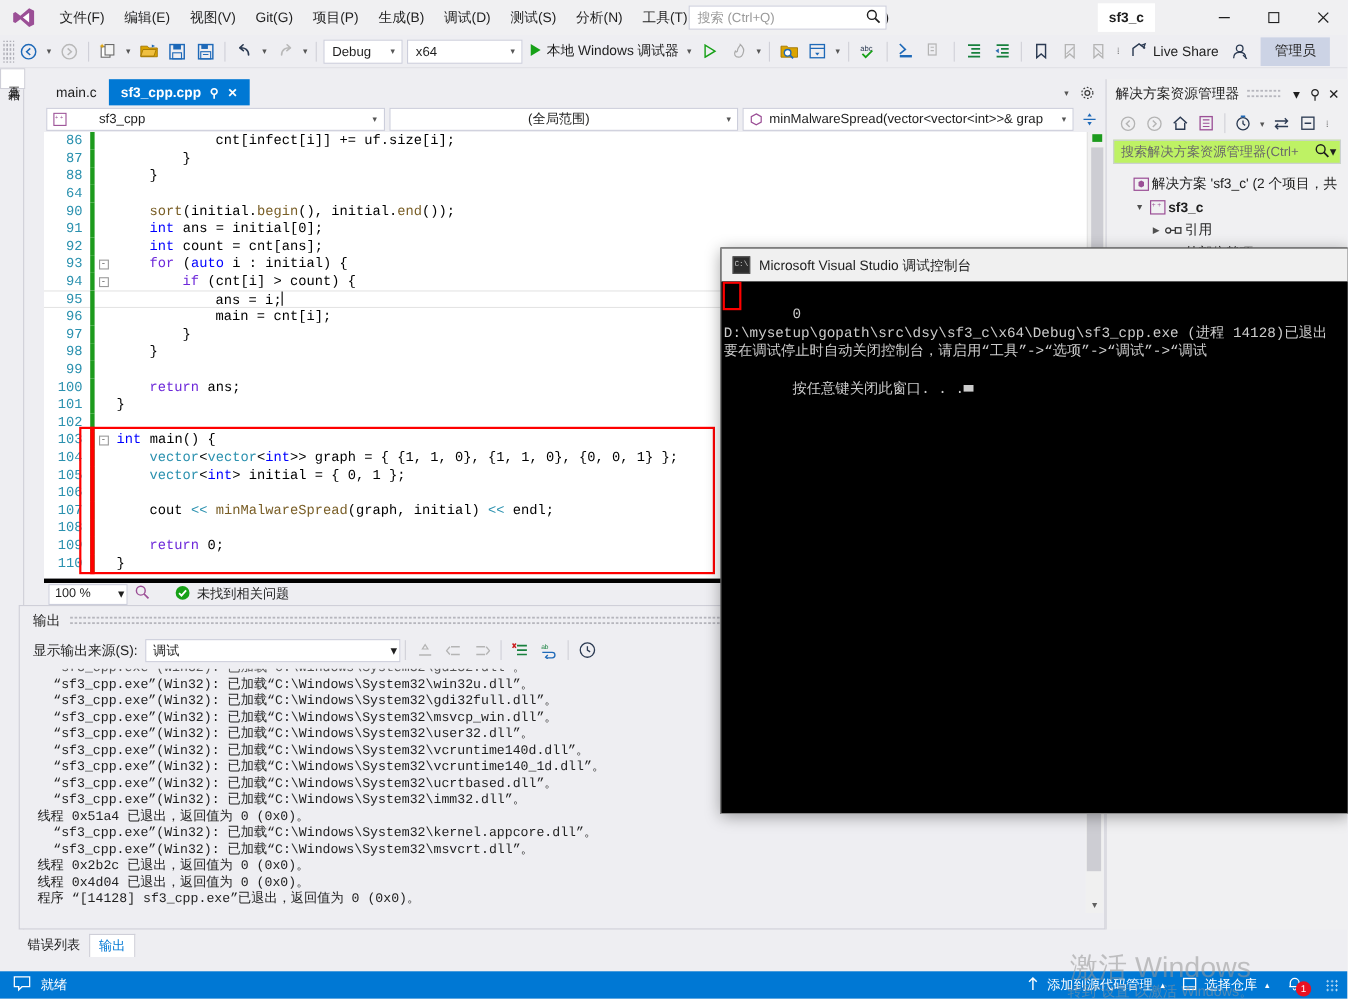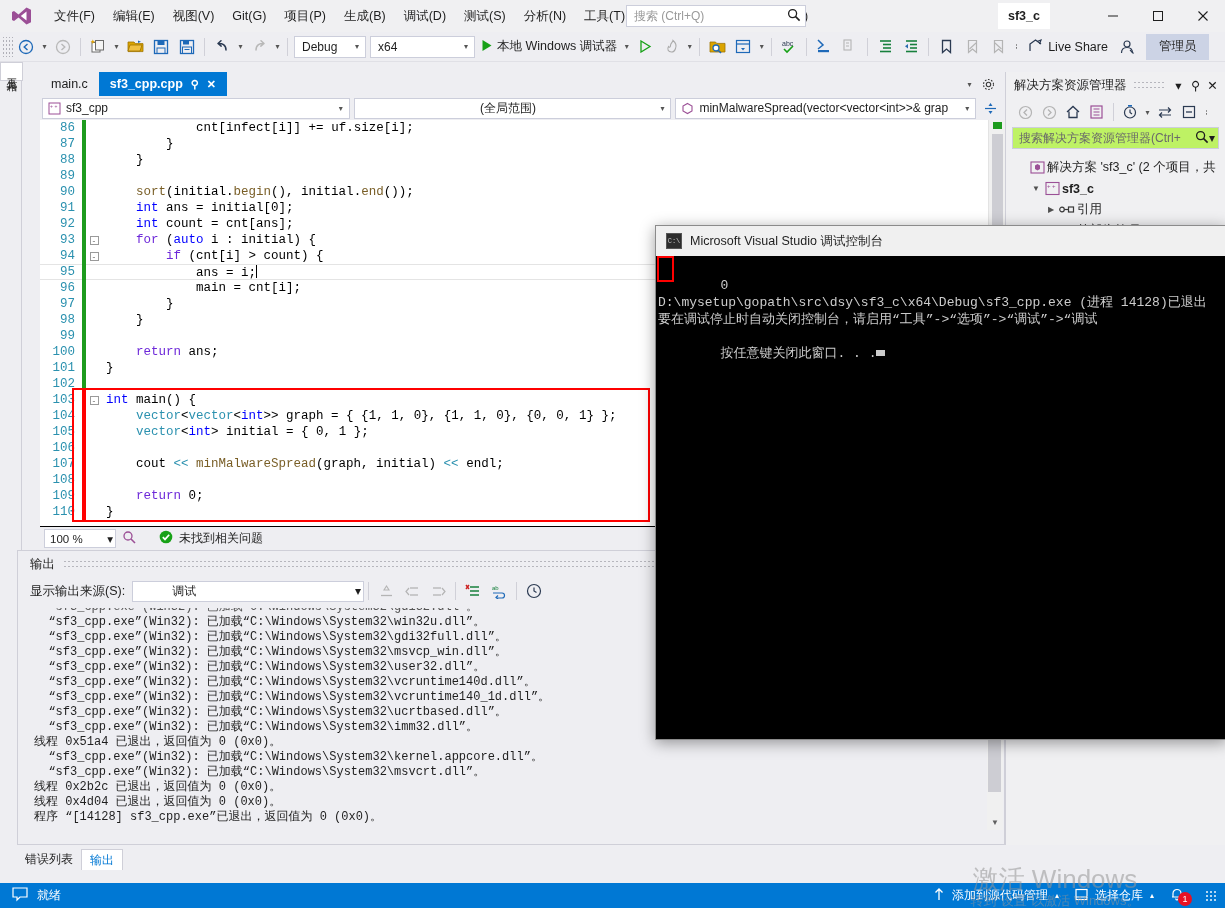--- a/index.html
+++ b/index.html
@@ -122,21 +122,21 @@
   .ctrl { color:#6d28d9; }
   .redbox { position:absolute; border:2px solid #ff0000; pointer-events:none; }
   .caret { display:inline-block; width:1px; height:13px; background:#000; vertical-align:-2px; }
   
   .ed-scroll { position:absolute; right:0; top:0; width:17px; height:406px; background:#f0f0f0; border-left:1px solid #e3e3e3; }
   .ed-marks { position:absolute; right:17px; top:0; width:6px; height:406px; }
 
   
   .zoomrow {
     position:absolute; left:40px; top:526px; width:965px; height:24px;
-    background:#eeeef2; display:flex; align-items:center; border-top:1px solid #000000;
+    background:#eeeef2; display:flex; align-items:center; border-top:4px solid #000000;
   }
   .zoomcombo {
     height:19px; width:72px; background:#fff; border:1px solid #cccedb;
     display:flex; align-items:center; padding:0 2px 0 5px; font-size:11.5px; margin-left:4px;
   }
   .zoomcombo .zv { flex:1; }
   .zstatus { display:flex; align-items:center; margin-left:22px; font-size:12px; }
 
   
   .outpanel {
@@ -146,21 +146,21 @@
   .out-header { height:26px; display:flex; align-items:center; padding-left:12px; font-size:12.5px; }
   .out-dots { flex:1; height:10px; margin:0 8px;
     background-image:radial-gradient(circle, #b6b6bd 1px, transparent 1px);
     background-size:4px 5px; }
   .out-toolbar { height:28px; display:flex; align-items:center; padding-left:12px; }
   .out-toolbar .lab { font-size:12.5px; margin-right:7px; }
   .out-combo {
     height:21px; width:232px; background:#fff; border:1px solid #cccedb;
     display:flex; align-items:center; padding:0 2px 0 6px; font-size:12px;
   }
-  .out-combo .ov { flex:1;margin-left:33px; }
+  .out-combo .ov { flex:1; }
   .obtn { width:24px; height:22px; display:flex; align-items:center; justify-content:center; margin:0 1px; }
   .out-body {
     position:absolute; left:16px; top:57px; width:955px; height:222px;
     background:#eeeef2; overflow:hidden;
     font-family:"Liberation Mono", monospace; font-size:12px; line-height:15px;
   }
   .oline { white-space:pre; height:15px; }
   .out-sb { position:absolute; right:1px; top:57px; width:16px; height:222px; background:#f0f0f0; }
   .out-sb .thumb { position:absolute; left:1px; top:120px; width:13px; height:64px; background:#cdcdd3; }
   .out-sb .ar { height:16px; display:flex; align-items:center; justify-content:center; font-size:8px; color:#606060; }
@@ -507,21 +507,21 @@
       <span class="tb-btn">
         <svg width="13" height="13" viewBox="0 0 13 13">
             <circle cx="6.5" cy="6.5" r="2.2" fill="none" stroke="#3a3a3a" stroke-width="1.1"></circle>
             <circle cx="6.5" cy="6.5" r="5" fill="none" stroke="#3a3a3a" stroke-width="1.1" stroke-dasharray="1.6 1.6"></circle>
           </svg>
       </span>
     </div>
   </div>
 
   <div class="navbar">
-    <div class="navcombo" style="width:310px;">
+    <div class="navcombo" style="width:310px;gap:24px;">
       <span class="ni">
         <svg width="13" height="13" viewBox="0 0 13 13">
             <rect x="1" y="1" width="11" height="11" fill="none" stroke="#9b4f96" stroke-width="1"></rect>
             <text x="2" y="6" font-size="5" fill="#9b4f96" font-family="Liberation Sans">+</text>
             <text x="6.5" y="6" font-size="5" fill="#9b4f96" font-family="Liberation Sans">+</text>
           </svg>
       </span>
       <span class="nv">sf3_cpp</span>
       <span class="na">▾</span>
     </div>
@@ -545,21 +545,21 @@
           <path d="M6.5 12 L4.5 9 h4z" fill="#1e69b8"></path>
         </svg>
     </span>
   </div>
 
   <div class="editor">
     <div class="code-area" id="code-area">
         <div class="cline" style="position: relative;"><span class="gutter-n">86</span><span class="chgbar green"></span><span class="foldcol"></span><span class="ctext"><span class="plain">            </span><span class="plain">cnt</span><span class="op">[</span><span class="plain">infect</span><span class="op">[</span><span class="plain">i</span><span class="op">]]</span><span class="op"> += </span><span class="plain">uf</span><span class="op">.</span><span class="plain">size</span><span class="op">[</span><span class="plain">i</span><span class="op">];</span></span></div>
         <div class="cline" style="position: relative;"><span class="gutter-n">87</span><span class="chgbar green"></span><span class="foldcol"></span><span class="ctext"><span class="plain">        }</span></span></div>
         <div class="cline" style="position: relative;"><span class="gutter-n">88</span><span class="chgbar green"></span><span class="foldcol"></span><span class="ctext"><span class="plain">    }</span></span></div>
-        <div class="cline" style="position: relative;"><span class="gutter-n">89</span><span class="chgbar green"></span><span class="foldcol"></span><span class="ctext"></span></div>
+        <div class="cline" style="position: relative;"><span class="gutter-n">64</span><span class="chgbar green"></span><span class="foldcol"></span><span class="ctext"></span></div>
         <div class="cline" style="position: relative;"><span class="gutter-n">90</span><span class="chgbar green"></span><span class="foldcol"></span><span class="ctext"><span class="plain">    </span><span class="fn">sort</span><span class="op">(</span><span class="plain">initial</span><span class="op">.</span><span class="fn">begin</span><span class="op">(), </span><span class="plain">initial</span><span class="op">.</span><span class="fn">end</span><span class="op">());</span></span></div>
         <div class="cline" style="position: relative;"><span class="gutter-n">91</span><span class="chgbar green"></span><span class="foldcol"></span><span class="ctext"><span class="plain">    </span><span class="kw">int</span><span class="plain"> ans = </span><span class="plain">initial</span><span class="op">[</span><span class="num">0</span><span class="op">];</span></span></div>
         <div class="cline" style="position: relative;"><span class="gutter-n">92</span><span class="chgbar green"></span><span class="foldcol"></span><span class="ctext"><span class="plain">    </span><span class="kw">int</span><span class="plain"> count = </span><span class="plain">cnt</span><span class="op">[</span><span class="plain">ans</span><span class="op">];</span></span></div>
         <div class="cline" style="position: relative;"><span class="gutter-n">93</span><span class="chgbar green"></span><span class="foldcol"><span class="foldbox">-</span></span><span class="ctext"><span class="plain">    </span><span class="ctrl">for</span><span class="op"> (</span><span class="kw">auto</span><span class="plain"> i : initial) {</span></span></div>
         <div class="cline" style="position: relative;"><span class="gutter-n">94</span><span class="chgbar green"></span><span class="foldcol"><span class="foldbox">-</span></span><span class="ctext"><span class="plain">        </span><span class="ctrl">if</span><span class="plain"> (cnt[i] &gt; count) {</span></span></div>
         <div class="cline" style="position: relative; border-top: 1px solid rgb(228, 228, 228); border-bottom: 1px solid rgb(228, 228, 228); height: 16px;"><span class="gutter-n">95</span><span class="chgbar green"></span><span class="foldcol"></span><span class="ctext"><span class="plain">            ans = i;</span><span class="caret"></span></span></div>
         <div class="cline" style="position: relative;"><span class="gutter-n">96</span><span class="chgbar green"></span><span class="foldcol"></span><span class="ctext"><span class="plain">            main = cnt[i];</span></span></div>
         <div class="cline" style="position: relative;"><span class="gutter-n">97</span><span class="chgbar green"></span><span class="foldcol"></span><span class="ctext"><span class="plain">        }</span></span></div>
         <div class="cline" style="position: relative;"><span class="gutter-n">98</span><span class="chgbar green"></span><span class="foldcol"></span><span class="ctext"><span class="plain">    }</span></span></div>
         <div class="cline" style="position: relative;"><span class="gutter-n">99</span><span class="chgbar green"></span><span class="foldcol"></span><span class="ctext"></span></div>

